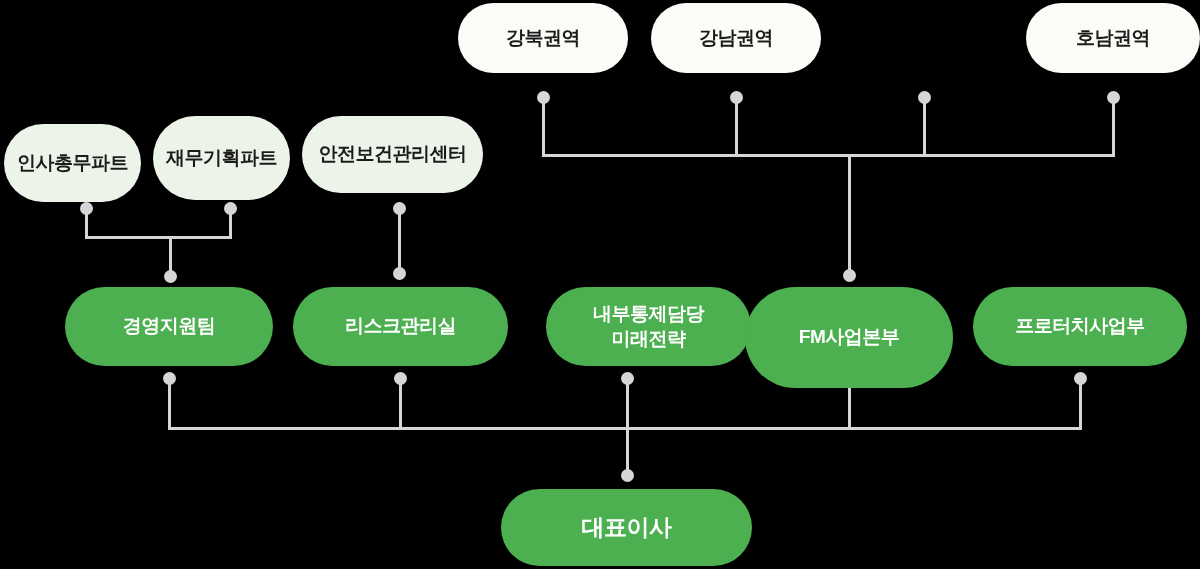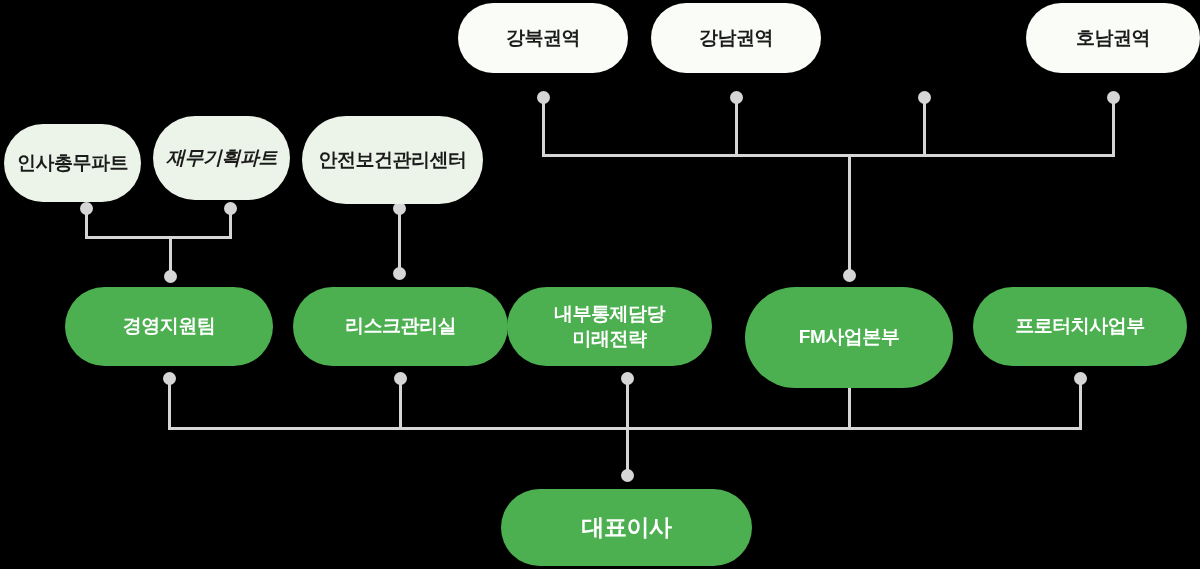--- a/index.html
+++ b/index.html
@@ -80,34 +80,34 @@
   <div class="pill pill-white" style="left:651px;top:3px;width:170px;height:70px;">
     <span>강남권역</span>
   </div>
   <div class="pill pill-white" style="left:1026px;top:3px;width:174px;height:70px;">
     <span>호남권역</span>
   </div>
 
   <div class="pill pill-light" style="left:4px;top:116px;width:137px;height:78px;margin-top:8px;">
     <span>인사총무파트</span>
   </div>
-  <div class="pill pill-light" style="left:153px;top:116px;width:137px;height:84px;font-style:italic;">
+  <div class="pill pill-light" style="left:153px;top:116px;width:137px;height:84px;">
     <span>재무기획파트</span>
   </div>
-  <div class="pill pill-light" style="left:302px;top:116px;width:181px;height:88px;">
+  <div class="pill pill-light" style="left:302px;top:116px;width:181px;height:77px;">
     <span>안전보건관리센터</span>
   </div>
 
   <div class="pill pill-green" style="left:65px;top:287px;width:208px;height:79px;">
     <span>경영지원팀</span>
   </div>
   <div class="pill pill-green" style="left:293px;top:287px;width:215px;height:79px;">
     <span>리스크관리실</span>
   </div>
-  <div class="pill pill-green" style="left:507px;top:287px;width:205px;height:79px;align-items:center;">
+  <div class="pill pill-green" style="left:546px;top:287px;width:205px;height:79px;align-items:center;">
     <span>내부통제담당</span>
     <span>미래전략</span>
   </div>
   <div class="pill pill-green" style="left:745px;top:287px;width:208px;height:101px;">
     <span>FM사업본부</span>
   </div>
   <div class="pill pill-green" style="left:973px;top:287px;width:214px;height:79px;">
     <span>프로터치사업부</span>
   </div>
 

